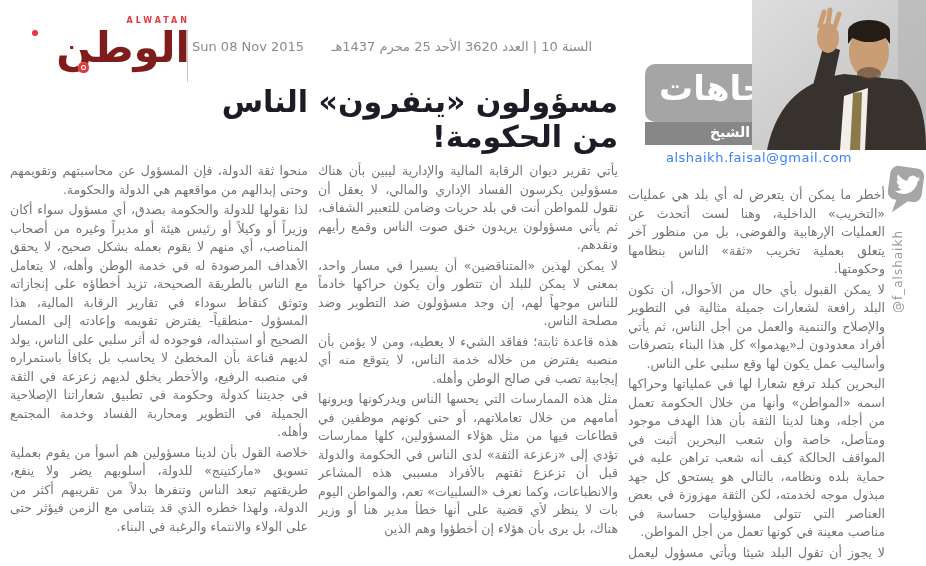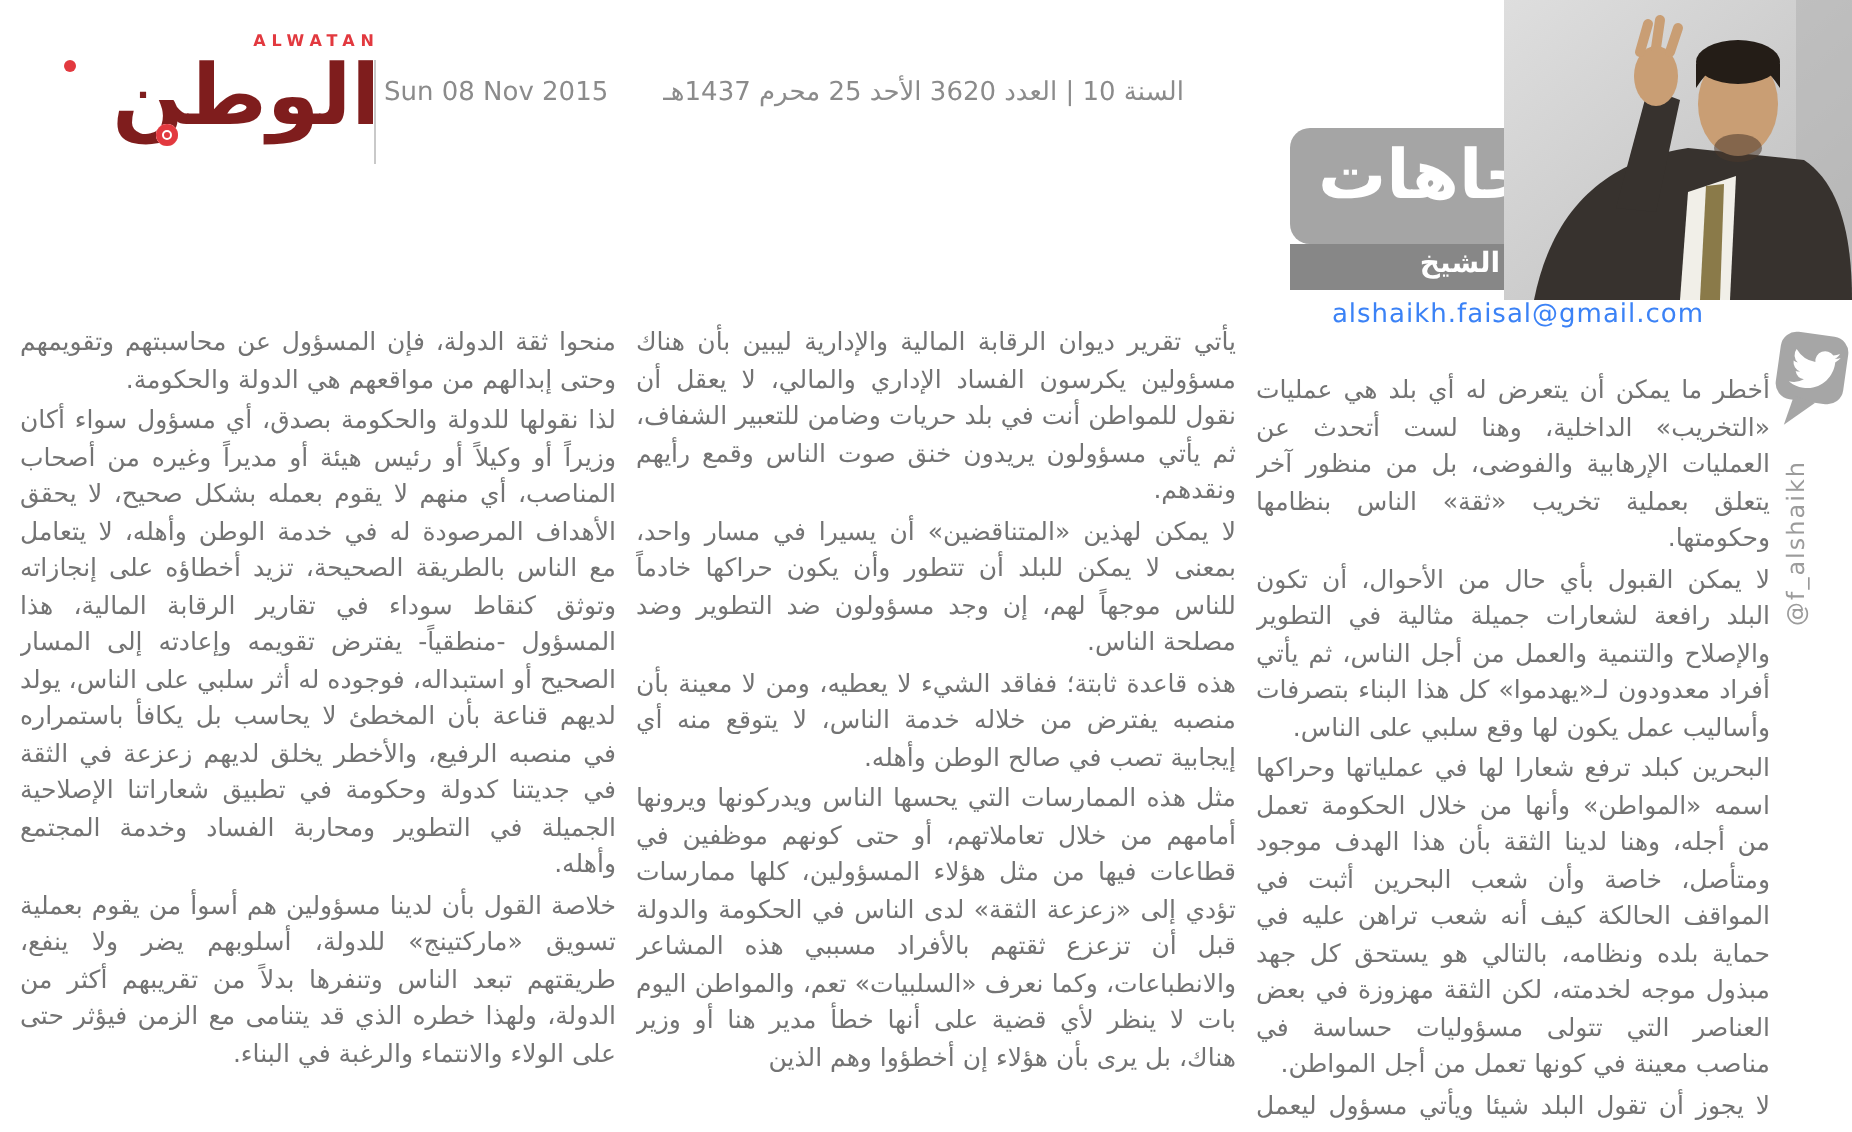--- a/index.html
+++ b/index.html
@@ -48,20 +48,21 @@
     <div class="logo-arabic">الوطن</div>
     <span class="logo-dot"></span>
     <span class="logo-dot2"></span>
   </div>
   <div class="masthead-divider"></div>
   <div class="dateline">
     <span class="date-ar">السنة 10 | العدد 3620 الأحد 25 محرم 1437هـ</span>
     <span class="date-en">Sun 08 Nov 2015</span>
   </div>
 
+  <h1 class="headline">مسؤولون «ينفرون» الناس من الحكومة!</h1>
 
   <div class="section-badge">
     <span>اتجاهات</span>
   </div>
   <div class="author-bar">
     <span>فيصل الشيخ</span>
   </div>
   <div class="author-email">alshaikh.faisal@gmail.com</div>
 
   <div class="photo">
@@ -105,21 +106,21 @@
   <div class="col col-right">
     <p>أخطر ما يمكن أن يتعرض له أي بلد هي عمليات «التخريب» الداخلية، وهنا لست أتحدث عن العمليات الإرهابية والفوضى، بل من منظور آخر يتعلق بعملية تخريب «ثقة» الناس بنظامها وحكومتها.</p>
     <p>لا يمكن القبول بأي حال من الأحوال، أن تكون البلد رافعة لشعارات جميلة مثالية في التطوير والإصلاح والتنمية والعمل من أجل الناس، ثم يأتي أفراد معدودون لـ«يهدموا» كل هذا البناء بتصرفات وأساليب عمل يكون لها وقع سلبي على الناس.</p>
     <p>البحرين كبلد ترفع شعارا لها في عملياتها وحراكها اسمه «المواطن» وأنها من خلال الحكومة تعمل من أجله، وهنا لدينا الثقة بأن هذا الهدف موجود ومتأصل، خاصة وأن شعب البحرين أثبت في المواقف الحالكة كيف أنه شعب تراهن عليه في حماية بلده ونظامه، بالتالي هو يستحق كل جهد مبذول موجه لخدمته، لكن الثقة مهزوزة في بعض العناصر التي تتولى مسؤوليات حساسة في مناصب معينة في كونها تعمل من أجل المواطن.</p>
     <p>لا يجوز أن تقول البلد شيئا ويأتي مسؤول ليعمل في اتجاه معاكس، لا يمكن أن ترفع البلد شعارا مثل محاربة الفساد ثم</p>
   </div>
 
   <div class="col col-middle">
     <p>يأتي تقرير ديوان الرقابة المالية والإدارية ليبين بأن هناك مسؤولين يكرسون الفساد الإداري والمالي، لا يعقل أن نقول للمواطن أنت في بلد حريات وضامن للتعبير الشفاف، ثم يأتي مسؤولون يريدون خنق صوت الناس وقمع رأيهم ونقدهم.</p>
     <p>لا يمكن لهذين «المتناقضين» أن يسيرا في مسار واحد، بمعنى لا يمكن للبلد أن تتطور وأن يكون حراكها خادماً للناس موجهاً لهم، إن وجد مسؤولون ضد التطوير وضد مصلحة الناس.</p>
-    <p>هذه قاعدة ثابتة؛ ففاقد الشيء لا يعطيه، ومن لا معينة بأن منصبه يفترض من خلاله خدمة الناس، لا يتوقع منه أي إيجابية تصب في صالح الوطن وأهله.</p>
+    <p>هذه قاعدة ثابتة؛ ففاقد الشيء لا يعطيه، ومن لا يؤمن بأن منصبه يفترض من خلاله خدمة الناس، لا يتوقع منه أي إيجابية تصب في صالح الوطن وأهله.</p>
     <p>مثل هذه الممارسات التي يحسها الناس ويدركونها ويرونها أمامهم من خلال تعاملاتهم، أو حتى كونهم موظفين في قطاعات فيها من مثل هؤلاء المسؤولين، كلها ممارسات تؤدي إلى «زعزعة الثقة» لدى الناس في الحكومة والدولة قبل أن تزعزع ثقتهم بالأفراد مسببي هذه المشاعر والانطباعات، وكما نعرف «السلبيات» تعم، والمواطن اليوم بات لا ينظر لأي قضية على أنها خطأ مدير هنا أو وزير هناك، بل يرى بأن هؤلاء إن أخطؤوا وهم الذين</p>
   </div>
 
   <div class="col col-left">
     <p>منحوا ثقة الدولة، فإن المسؤول عن محاسبتهم وتقويمهم وحتى إبدالهم من مواقعهم هي الدولة والحكومة.</p>
     <p>لذا نقولها للدولة والحكومة بصدق، أي مسؤول سواء أكان وزيراً أو وكيلاً أو رئيس هيئة أو مديراً وغيره من أصحاب المناصب، أي منهم لا يقوم بعمله بشكل صحيح، لا يحقق الأهداف المرصودة له في خدمة الوطن وأهله، لا يتعامل مع الناس بالطريقة الصحيحة، تزيد أخطاؤه على إنجازاته وتوثق كنقاط سوداء في تقارير الرقابة المالية، هذا المسؤول -منطقياً- يفترض تقويمه وإعادته إلى المسار الصحيح أو استبداله، فوجوده له أثر سلبي على الناس، يولد لديهم قناعة بأن المخطئ لا يحاسب بل يكافأ باستمراره في منصبه الرفيع، والأخطر يخلق لديهم زعزعة في الثقة في جديتنا كدولة وحكومة في تطبيق شعاراتنا الإصلاحية الجميلة في التطوير ومحاربة الفساد وخدمة المجتمع وأهله.</p>
     <p>خلاصة القول بأن لدينا مسؤولين هم أسوأ من يقوم بعملية تسويق «ماركتينج» للدولة، أسلوبهم يضر ولا ينفع، طريقتهم تبعد الناس وتنفرها بدلاً من تقريبهم أكثر من الدولة، ولهذا خطره الذي قد يتنامى مع الزمن فيؤثر حتى على الولاء والانتماء والرغبة في البناء.</p>
   </div>
 
 </div>

